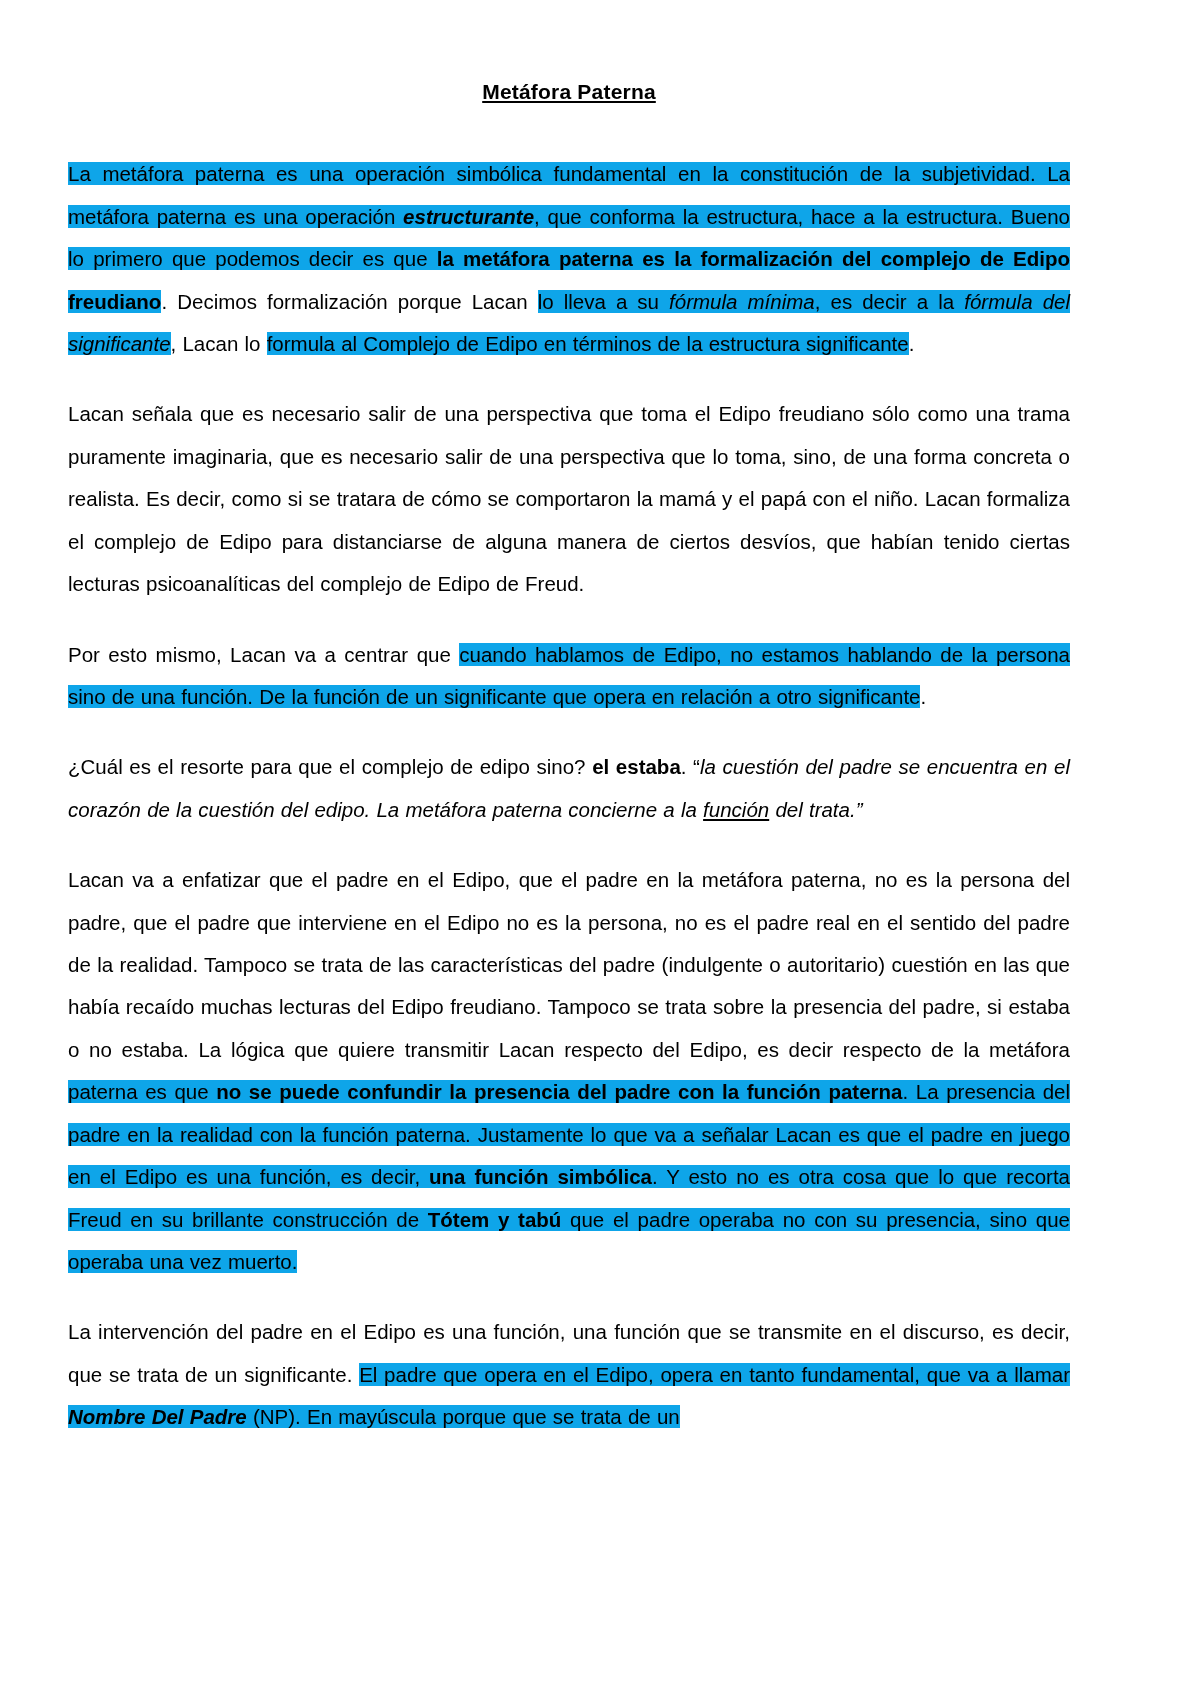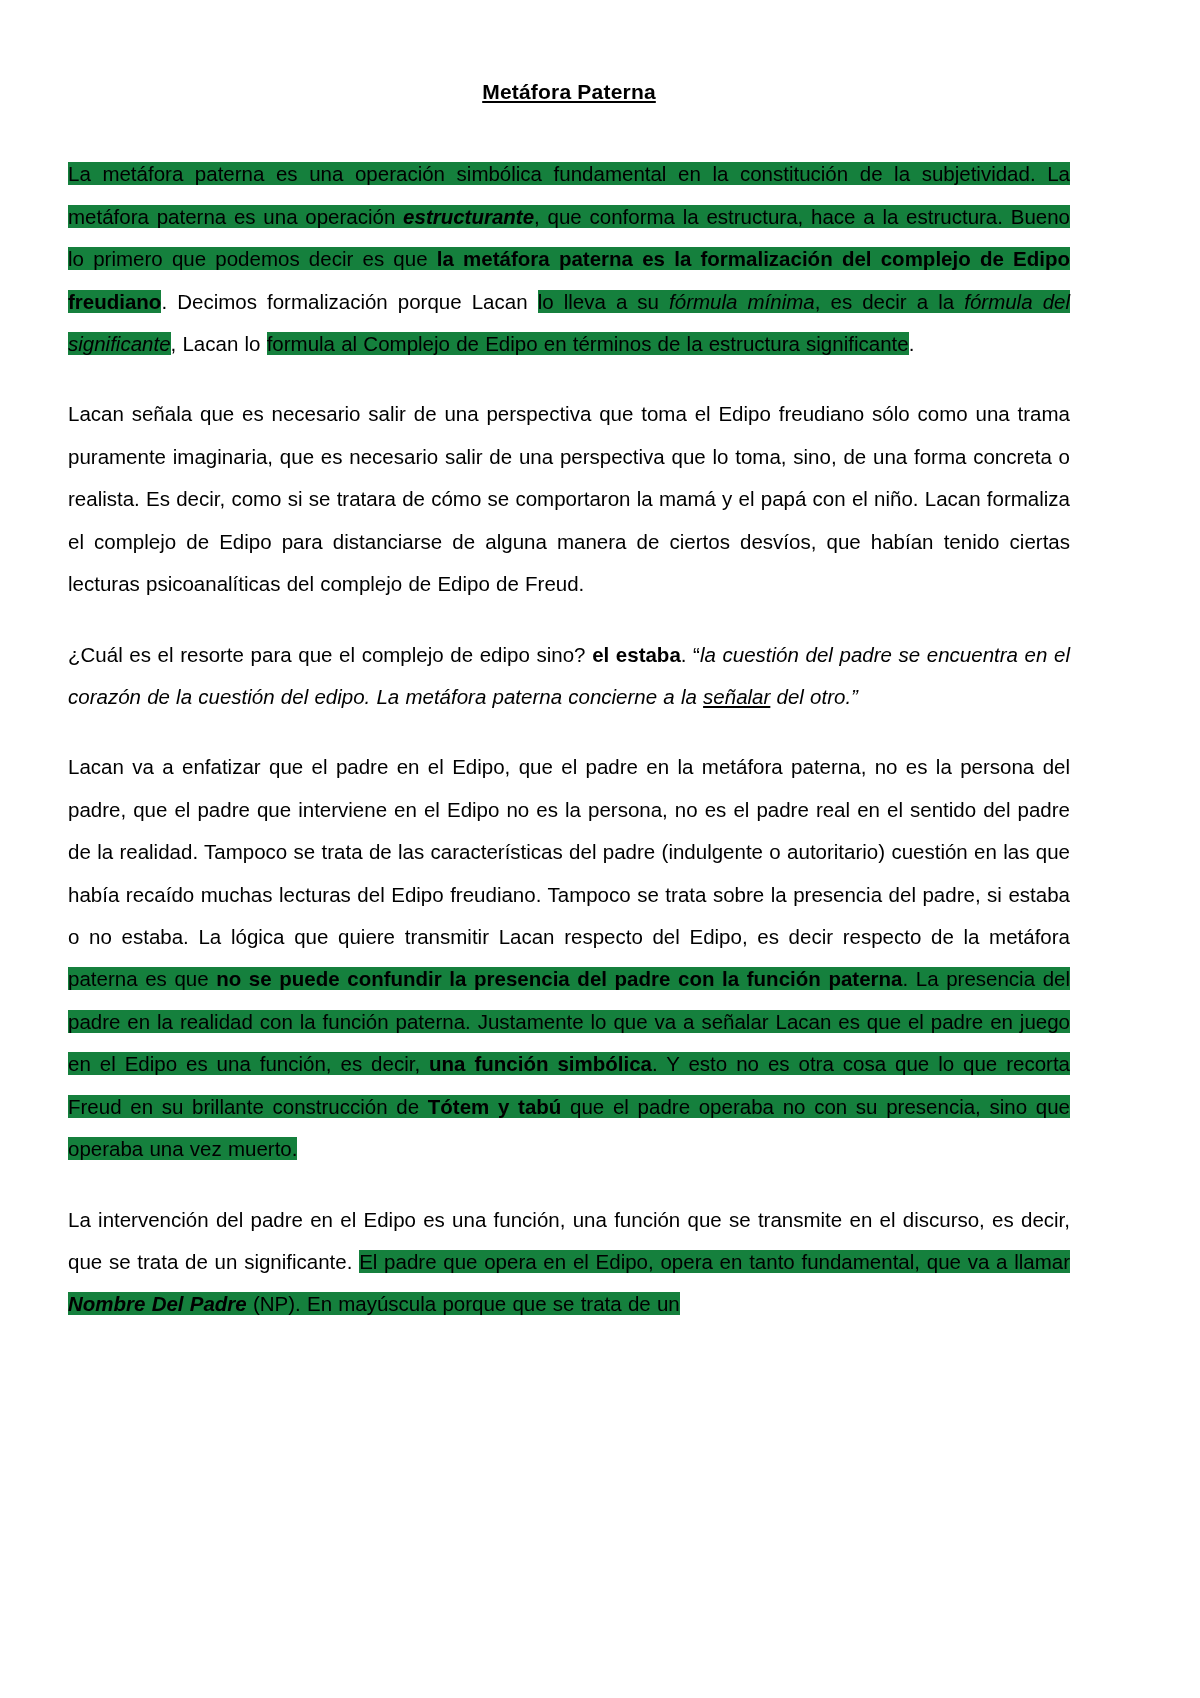--- a/index.html
+++ b/index.html
@@ -34,40 +34,41 @@
     font-size: 20.5px;
     line-height: 2.07;
     text-align: justify;
     margin: 0 0 28px 0;
     word-spacing: 0.5px;
   }
   .para:last-child {
     margin-bottom: 0;
   }
   .hl {
-    background-color: #15803d;
+    background-color: #0ea5e9;
     box-decoration-break: clone;
     -webkit-box-decoration-break: clone;
   }
   .b { font-weight: bold; }
   .i { font-style: italic; margin-top: 36px; }
   .u { text-decoration: underline; }
   .bi { font-weight: bold; font-style: italic; }
 </style>
 </head>
 <body>
 
 <div class="page">
 
   <h1 class="doc-title">Metáfora Paterna</h1>
 
   <p class="para"><span class="hl"><span>La metáfora paterna es una operación simbólica fundamental en la constitución de la subjetividad. La metáfora paterna es una operación </span><span class="bi">estructurante</span><span>, que conforma la estructura, hace a la estructura. Bueno lo primero que podemos decir es que </span><span class="b">la metáfora paterna es la formalización del complejo de Edipo freudiano</span></span><span>. Decimos formalización porque Lacan </span><span class="hl"><span>lo lleva a su </span><span class="i">fórmula mínima</span><span>, es decir a la </span><span class="i">fórmula del significante</span></span><span>, Lacan lo </span><span class="hl">formula al Complejo de Edipo en términos de la estructura significante</span><span>.</span></p>
 
   <p class="para"><span>Lacan señala que es necesario salir de una perspectiva que toma el Edipo freudiano sólo como una trama puramente imaginaria, que es necesario salir de una perspectiva que lo toma, sino, de una forma concreta o realista. Es decir, como si se tratara de cómo se comportaron la mamá y el papá con el niño. Lacan formaliza el complejo de Edipo para distanciarse de alguna manera de ciertos desvíos, que habían tenido ciertas lecturas psicoanalíticas del complejo de Edipo de Freud.</span></p>
 
+  <p class="para"><span>Por esto mismo, Lacan va a centrar que </span><span class="hl">cuando hablamos de Edipo, no estamos hablando de la persona sino de una función. De la función de un significante que opera en relación a otro significante</span><span>.</span></p>
 
-  <p class="para"><span>¿Cuál es el resorte para que el complejo de edipo sino? </span><span class="b">el estaba</span><span>. “</span><span class="i">la cuestión del padre se encuentra en el corazón de la cuestión del edipo. La metáfora paterna concierne a la </span><span class="i u">señalar</span><span class="i"> del otro.”</span></p>
+  <p class="para"><span>¿Cuál es el resorte para que el complejo de edipo sino? </span><span class="b">el estaba</span><span>. “</span><span class="i">la cuestión del padre se encuentra en el corazón de la cuestión del edipo. La metáfora paterna concierne a la </span><span class="i u">función</span><span class="i"> del trata.”</span></p>
 
   <p class="para"><span>Lacan va a enfatizar que el padre en el Edipo, que el padre en la metáfora paterna, no es la persona del padre, que el padre que interviene en el Edipo no es la persona, no es el padre real en el sentido del padre de la realidad. Tampoco se trata de las características del padre (indulgente o autoritario) cuestión en las que había recaído muchas lecturas del Edipo freudiano. Tampoco se trata sobre la presencia del padre, si estaba o no estaba. La lógica que quiere transmitir Lacan respecto del Edipo, es decir respecto de la metáfora </span><span class="hl"><span>paterna es que </span><span class="b">no se puede confundir la presencia del padre con la función paterna</span><span>. La presencia del padre en la realidad con la función paterna. Justamente lo que va a señalar Lacan es que el padre en juego en el Edipo es una función, es decir, </span><span class="b">una función simbólica</span><span>. Y esto no es otra cosa que lo que recorta Freud en su brillante construcción de </span><span class="b">Tótem y tabú</span><span> que el padre operaba no con su presencia, sino que operaba una vez muerto.</span></span></p>
 
   <p class="para"><span>La intervención del padre en el Edipo es una función, una función que se transmite en el discurso, es decir, que se trata de un significante. </span><span class="hl"><span>El padre que opera en el Edipo, opera en tanto fundamental, que va a llamar </span><span class="bi">Nombre Del Padre</span><span> (NP). En mayúscula porque que se trata de un</span></span></p>
 
 </div>
 
 </body></html>

